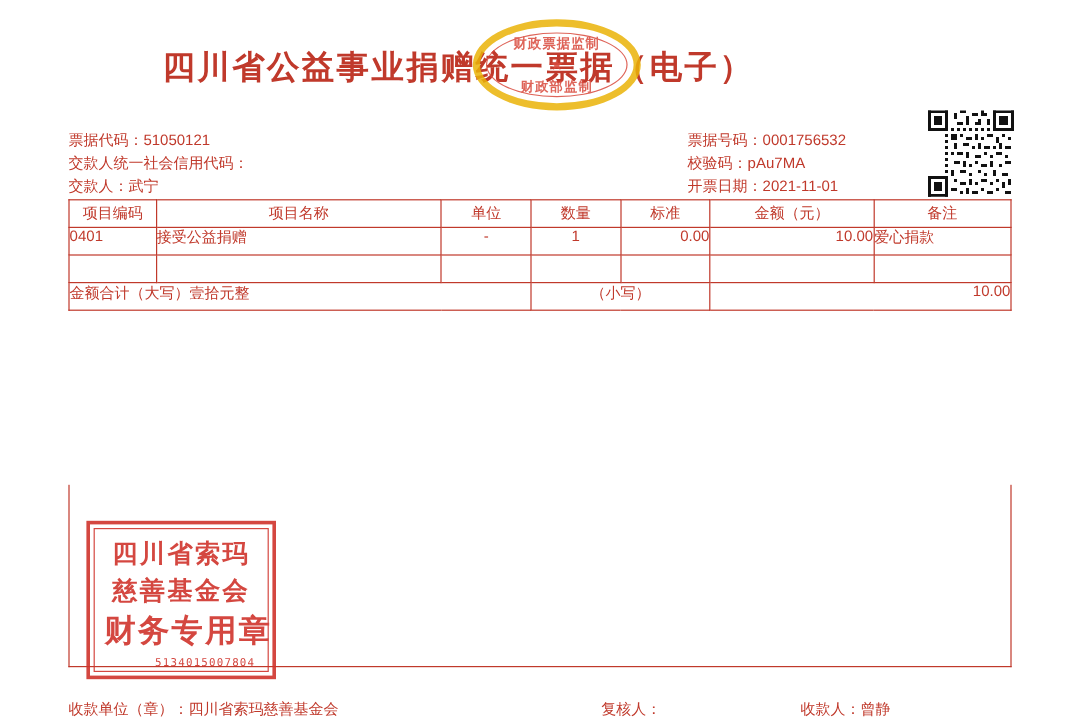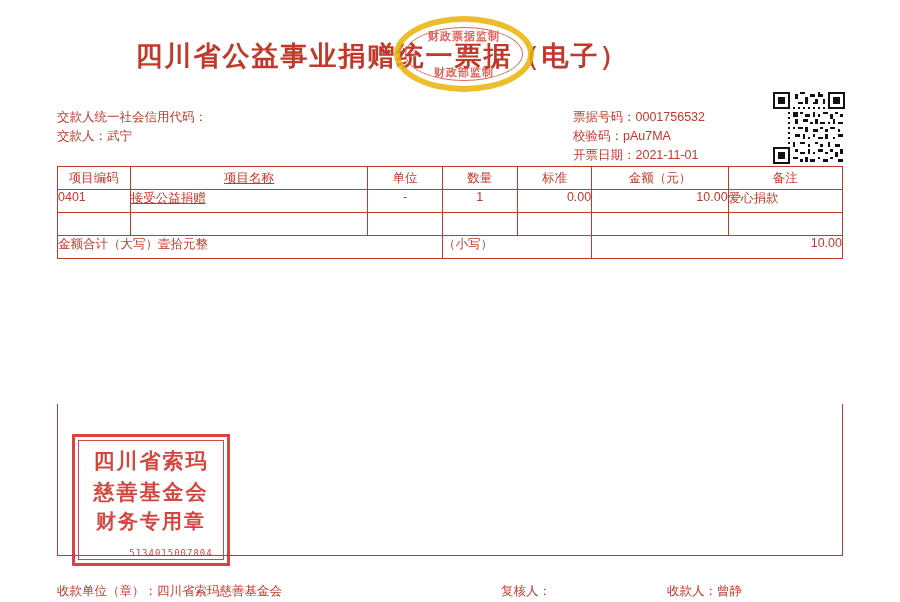--- a/index.html
+++ b/index.html
@@ -133,37 +133,38 @@
     height: 22px;
     text-align: center;
     font-size: 12.5px;
     font-weight: normal;
   }
   .tbl tbody td {
     height: 22px;
     vertical-align: top;
   }
   .c-code   { width: 72px;  padding-left: 6px; text-align: left; }
-  .c-name   { width: 238px; padding-left: 6px; text-align: left; text-decoration: underline; }
+  .c-name   { width: 238px; padding-left: 6px; text-align: left; }
   .c-unit   { width: 74px;  text-align: center; }
   .c-qty    { width: 74px;  text-align: center; }
   .c-std    { width: 74px;  text-align: right; padding-right: 8px; }
   .c-amt    { width: 136px; text-align: right; padding-right: 6px; }
   .c-note   { width: 114px; padding-left: 6px; text-align: left; margin-top: 48px; }
   .filler td { height: 170px; }
   
   .total-row td {
     height: 26px;
     vertical-align: middle;
   }
   .total-left {
     padding-left: 6px;
     text-align: left;
   }
   .total-mid {
+    text-align: center;
   }
   .total-right {
     text-align: right;
     padding-right: 28px;
   }
   
   .blank-area {
     position: absolute;
     left: 57px;
     top: 404px;
@@ -194,21 +195,21 @@
     position: absolute;
     width: 100%;
     text-align: center;
     font-family: "DejaVu Serif", "Liberation Serif", serif;
     font-weight: bold;
     letter-spacing: 2px;
     white-space: nowrap;
   }
   .sq-stamp .l1 { top: 10px; font-size: 21px; }
   .sq-stamp .l2 { top: 41px; font-size: 21px; }
-  .sq-stamp .l3 { top: 71px; font-size: 20px; }
+  .sq-stamp .l3 { top: 71px; font-size: 26px; text-align: right; }
   .sq-stamp .code {
     position: absolute;
     bottom: 5px;
     width: 100%;
     text-align: center;
     font-size: 9px;
     letter-spacing: 1px;
     font-family: "DejaVu Sans Mono", monospace;
     padding-left: 20px;
   }
@@ -346,20 +347,23 @@
         <rect x="18" y="26" width="1" height="1"></rect>
           <rect x="20" y="27" width="2" height="1"></rect>
         <rect x="23" y="26" width="1" height="1"></rect>
           <rect x="26" y="27" width="2" height="1"></rect>
       </g>
     </svg>
   </div>
 
   <div class="fields-left">
     <div class="fld">
+      <span class="lbl">票据代码：</span><span class="val">51050121</span>
+    </div>
+    <div class="fld">
       <span class="lbl">交款人统一社会信用代码：</span><span class="val"></span>
     </div>
     <div class="fld">
       <span class="lbl">交款人：</span><span class="val">武宁</span>
     </div>
   </div>
 
   <div class="fields-right">
     <div class="fld">
       <span class="lbl">票据号码：</span><span class="val">0001756532</span>

